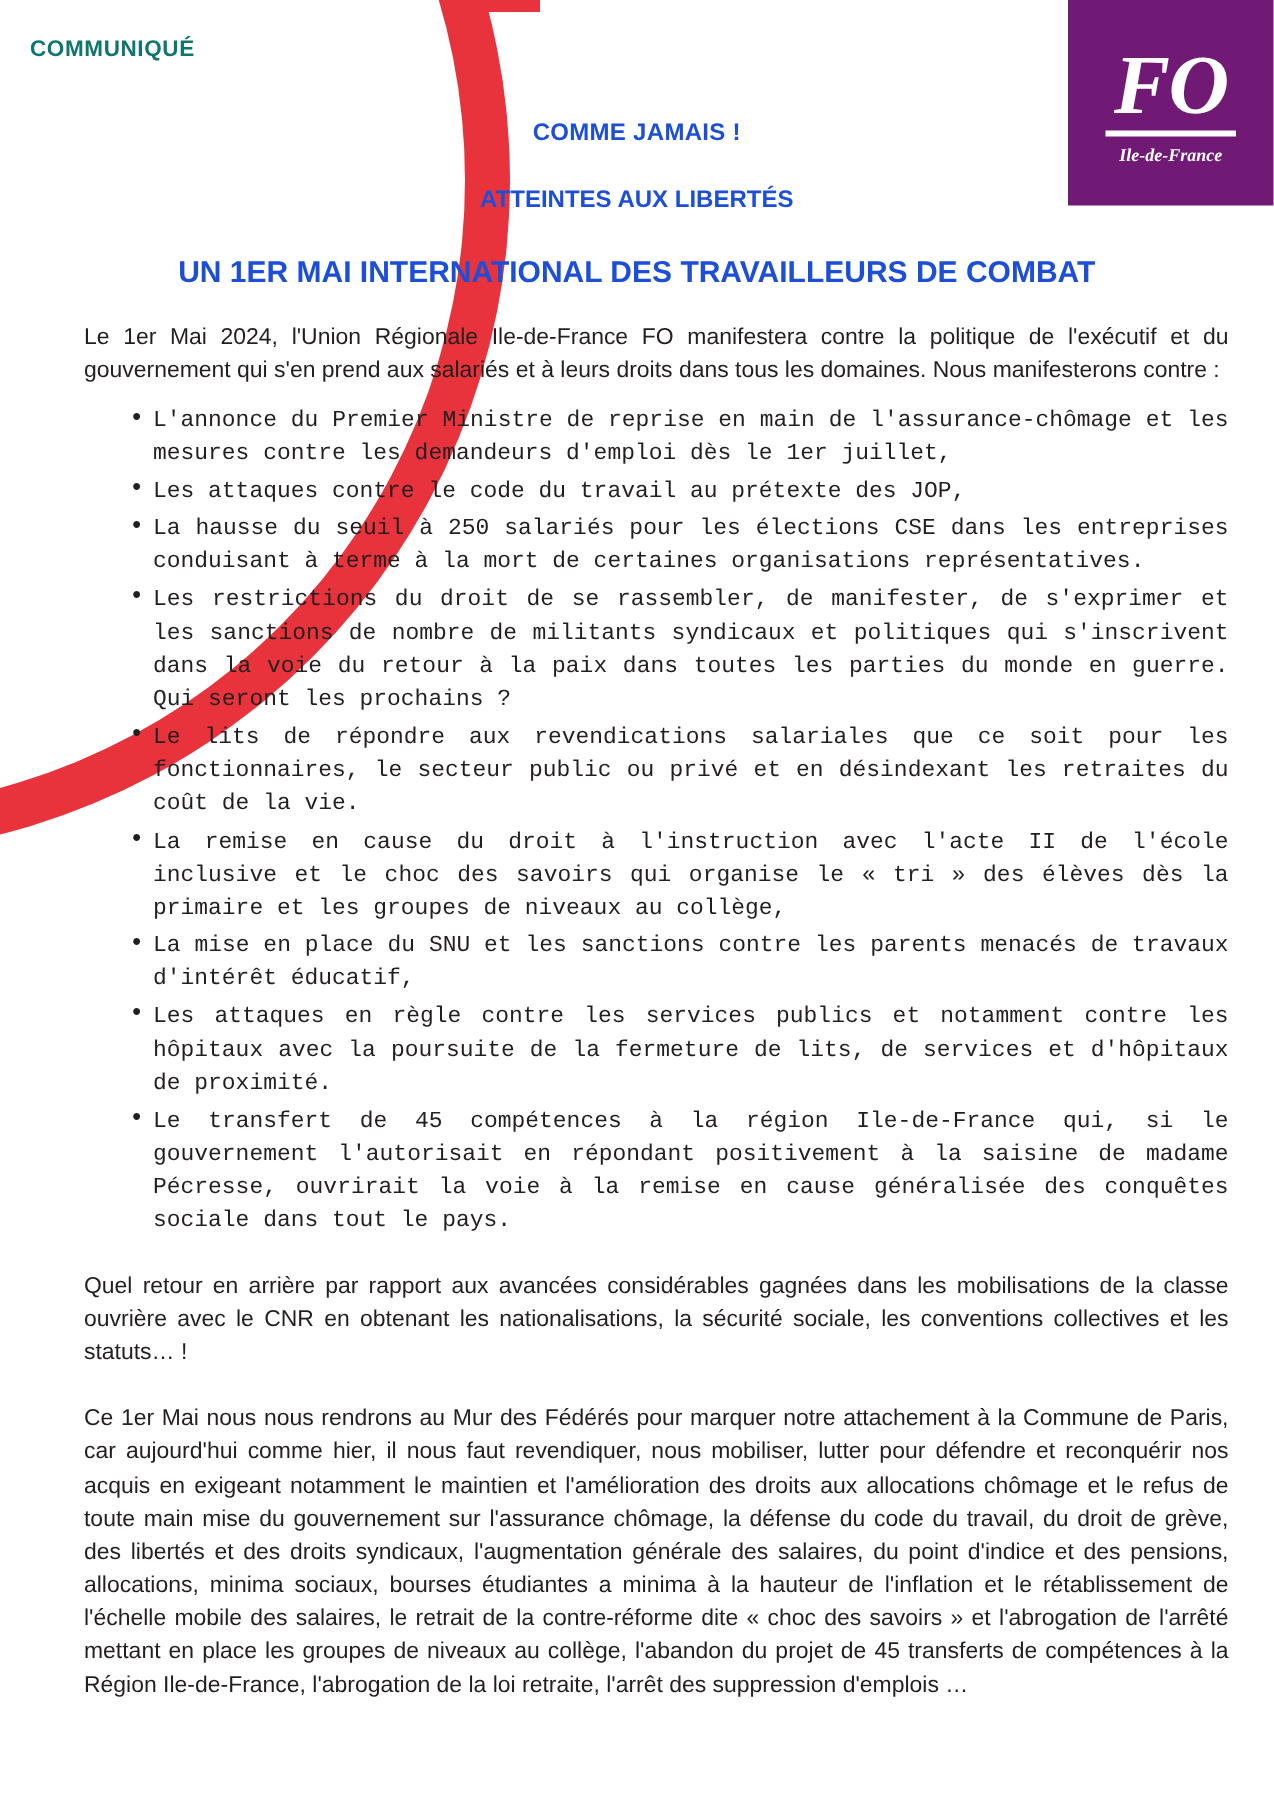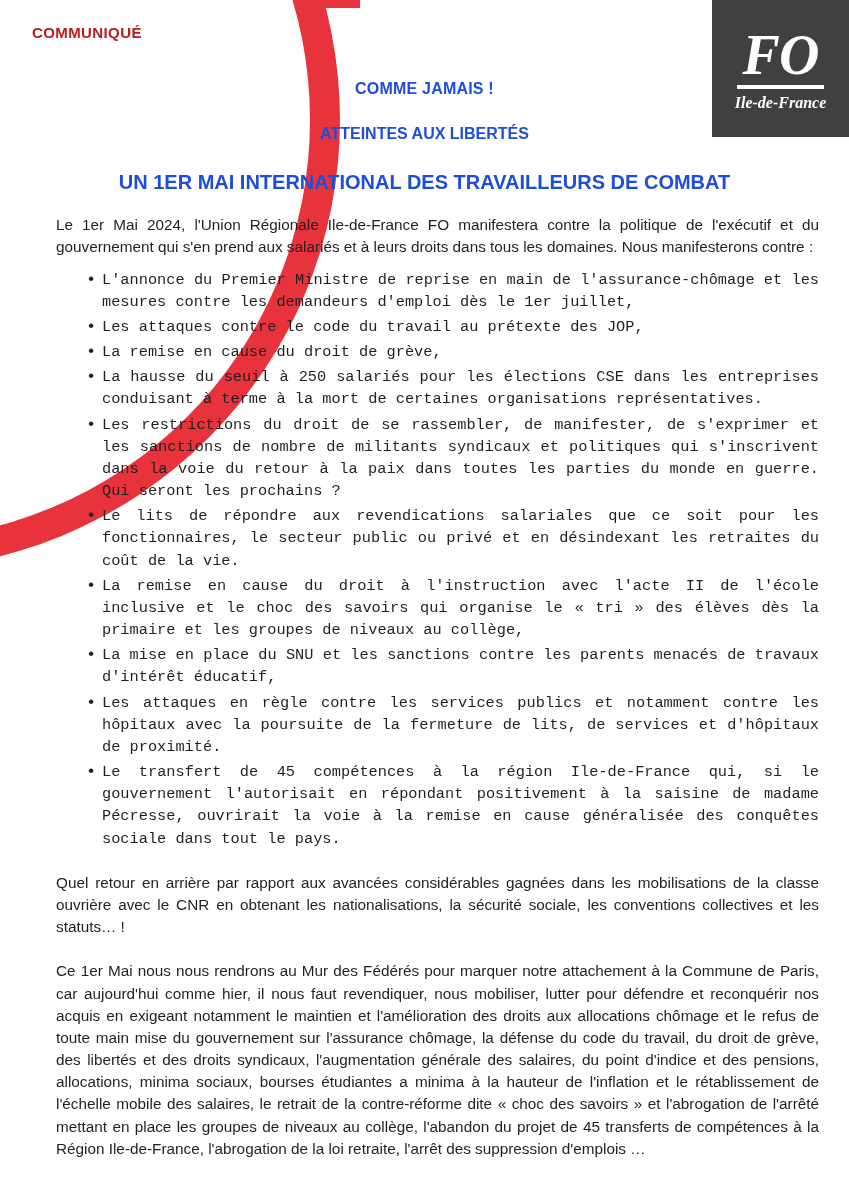--- a/index.html
+++ b/index.html
@@ -56,21 +56,21 @@
     z-index: 0;
   }
 
   
   .logo-box {
     position: absolute;
     top: 0;
     right: 0;
     width: 137px;
     height: 137px;
-    background: #404040;
+    background: #701a75;
     z-index: 3;
     display: flex;
     flex-direction: column;
     align-items: center;
     justify-content: center;
     color: #ffffff;
   }
   .logo-fo {
     font-family: "Liberation Serif", serif;
     font-style: italic;
@@ -79,33 +79,33 @@
     line-height: 1;
     letter-spacing: -1px;
     border-bottom: 4px solid #ffffff;
     padding: 0 6px 2px 6px;
     margin-bottom: 6px;
   }
   .logo-region {
     font-family: "Liberation Serif", serif;
     font-style: italic;
     font-weight: bold;
-    font-size: 16px;
+    font-size: 12px;
     line-height: 1;
   }
 
   
   .communique {
     position: absolute;
     top: 24px;
-    left: 32px;
+    left: 20px;
     font-size: 15px;
     font-weight: bold;
     letter-spacing: 0.4px;
-    color: #b91c1c;
+    color: #0f766e;
     z-index: 4;
   }
 
   
   .titles {
     position: relative;
     z-index: 4;
     padding-top: 80px;
     text-align: center;
     color: #1d4ed8;
@@ -185,21 +185,20 @@
   </div>
   <div class="title-3">UN 1ER MAI INTERNATIONAL DES TRAVAILLEURS DE COMBAT</div>
 </div>
 
 <div class="content">
   <p class="tight">Le 1er Mai 2024, l'Union Régionale Ile-de-France FO manifestera contre la politique de l'exécutif et du gouvernement qui s'en prend aux salariés et à leurs droits dans tous les domaines. Nous manifesterons contre :</p>
 
   <ul class="claims">
     <li>L'annonce du Premier Ministre de  reprise en main de l'assurance-chômage et les mesures contre les demandeurs d'emploi dès le 1er juillet,</li>
     <li>Les attaques contre le code du travail au prétexte des JOP,</li>
-    <li>La remise en cause du droit de grève,</li>
     <li>La hausse du seuil à 250 salariés pour les élections CSE dans les entreprises conduisant à terme à la mort de certaines organisations représentatives.</li>
     <li>Les restrictions du droit de se rassembler, de manifester, de s'exprimer et les sanctions de nombre de militants syndicaux et politiques qui s'inscrivent dans la voie du retour à la paix dans toutes les parties du monde en guerre. Qui seront les prochains ?</li>
     <li>Le lits de répondre aux revendications salariales que ce soit pour les fonctionnaires, le secteur public ou privé et en désindexant les retraites du coût de la vie.</li>
     <li>La remise en cause du droit à l'instruction avec l'acte II de l'école inclusive et le choc des savoirs qui organise le « tri » des élèves dès la primaire et les groupes de niveaux au collège,</li>
     <li>La mise en place du SNU et les sanctions contre les parents menacés de travaux d'intérêt éducatif,</li>
     <li>Les attaques en règle contre les services publics et notamment contre les hôpitaux avec la poursuite de la fermeture de lits, de services et d'hôpitaux de proximité.</li>
     <li>Le transfert de 45 compétences à la région Ile-de-France qui, si le gouvernement l'autorisait en répondant positivement à la saisine de madame Pécresse, ouvrirait la voie à la remise en cause généralisée des conquêtes sociale dans tout le pays.</li>
   </ul>
 
   <div class="gap-sm"></div>

